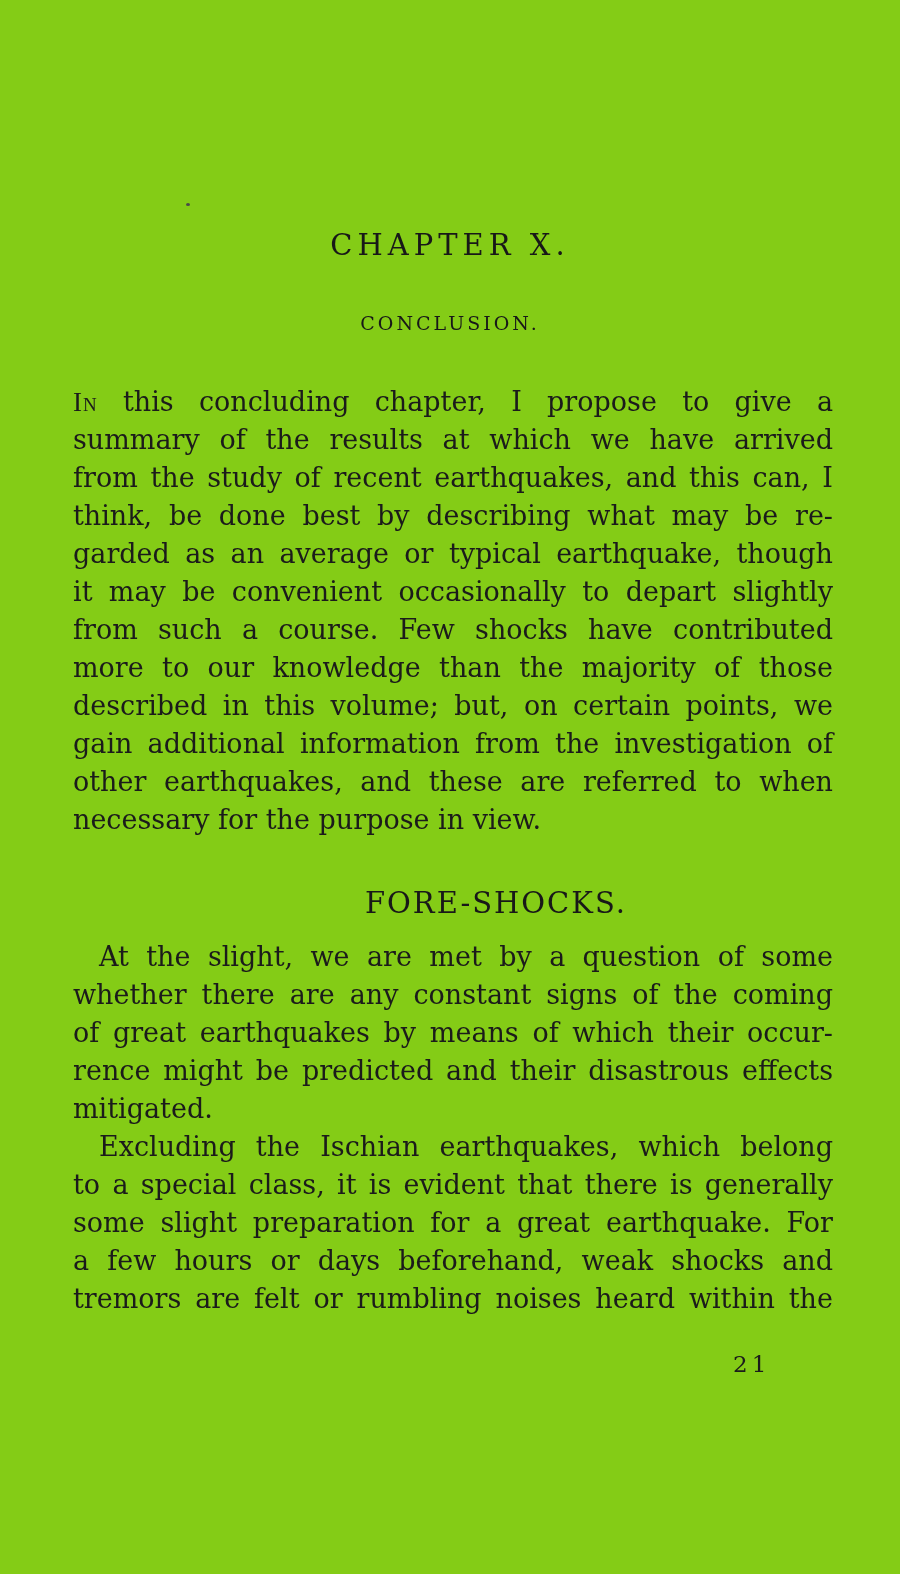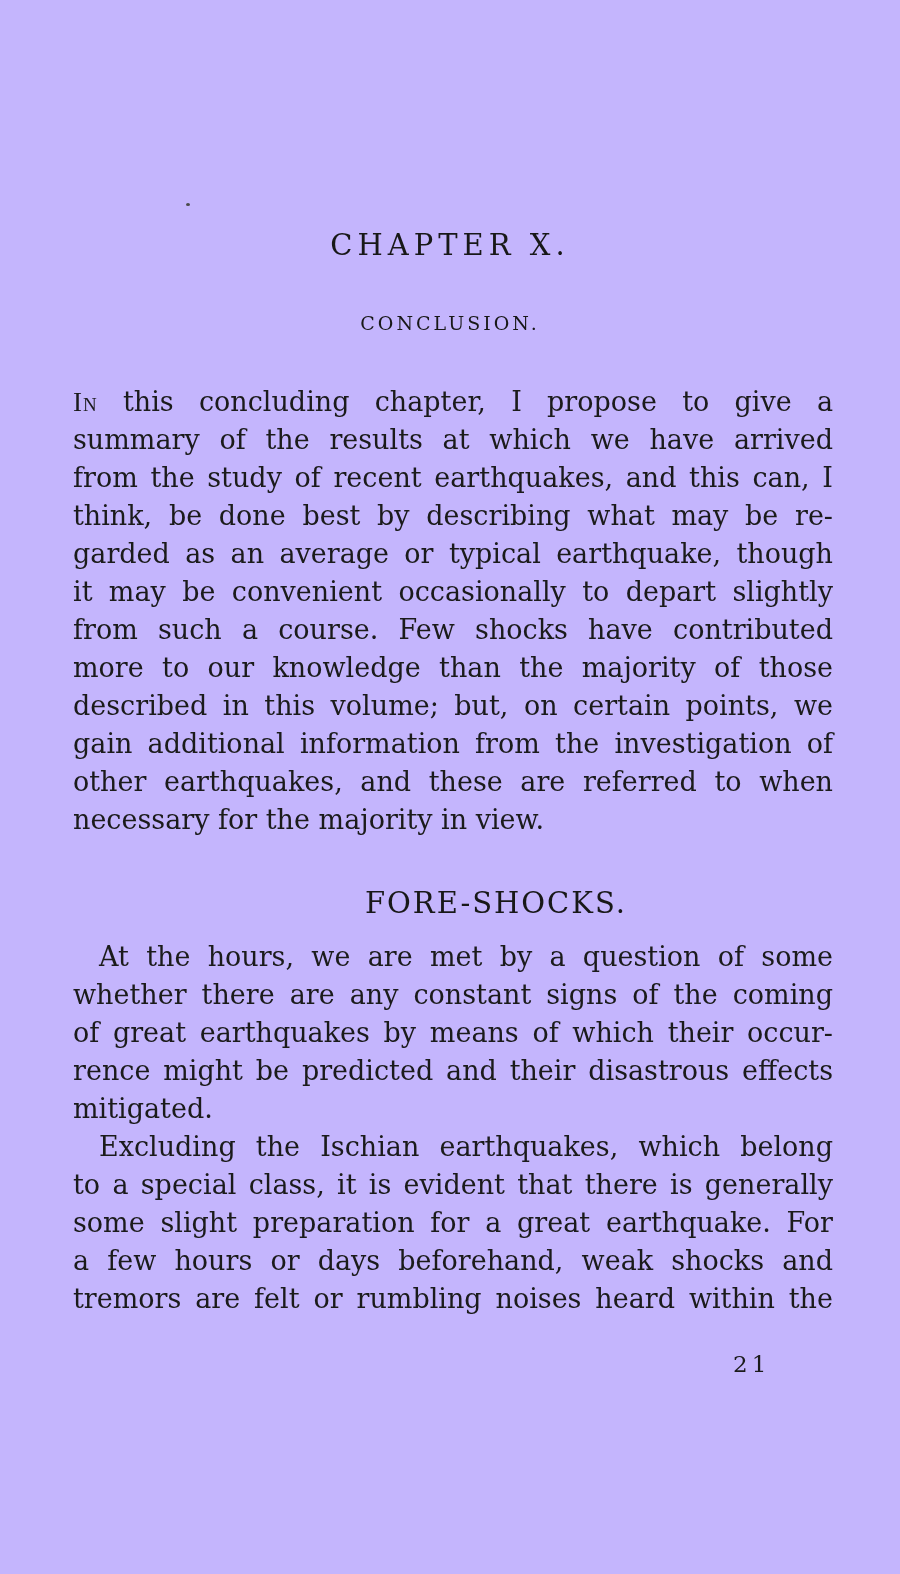--- a/index.html
+++ b/index.html
@@ -4,21 +4,21 @@
 <style>
   html, body {
     margin: 0;
     padding: 0;
     background: #ffffff;
   }
   .page {
     position: relative;
     width: 900px;
     height: 1574px;
-    background: #c4b5fd;
+    background: #84cc16;
     color: #1b1b1b;
     font-family: "DejaVu Serif", "Liberation Serif", serif;
     overflow: hidden;
   }
   .speck {
     position: absolute;
     left: 186px;
     top: 203px;
     width: 4px;
     height: 3px;
@@ -109,27 +109,27 @@
     <div class="text-line">summary of the results at which we have arrived</div>
     <div class="text-line">from the study of recent earthquakes, and this can, I</div>
     <div class="text-line">think, be done best by describing what may be re-</div>
     <div class="text-line">garded as an average or typical earthquake, though</div>
     <div class="text-line">it may be convenient occasionally to depart slightly</div>
     <div class="text-line">from such a course.  Few shocks have contributed</div>
     <div class="text-line">more to our knowledge than the majority of those</div>
     <div class="text-line">described in this volume; but, on certain points, we</div>
     <div class="text-line">gain additional information from the investigation of</div>
     <div class="text-line">other earthquakes, and these are referred to when</div>
-    <div class="text-line last">necessary for the majority in view.</div>
+    <div class="text-line last">necessary for the purpose in view.</div>
   </div>
 
   <div class="subsection-heading">FORE-SHOCKS.</div>
 
   <div class="body-block block-2">
-    <div class="text-line indent">At the hours, we are met by a question of some</div>
+    <div class="text-line indent">At the slight, we are met by a question of some</div>
     <div class="text-line">whether there are any constant signs of the coming</div>
     <div class="text-line">of great earthquakes by means of which their occur-</div>
     <div class="text-line">rence might be predicted and their disastrous effects</div>
     <div class="text-line last">mitigated.</div>
     <div class="text-line indent">Excluding the Ischian earthquakes, which belong</div>
     <div class="text-line">to a special class, it is evident that there is generally</div>
     <div class="text-line">some slight preparation for a great earthquake.  For</div>
     <div class="text-line">a few hours or days beforehand, weak shocks and</div>
     <div class="text-line">tremors are felt or rumbling noises heard within the</div>
   </div>

